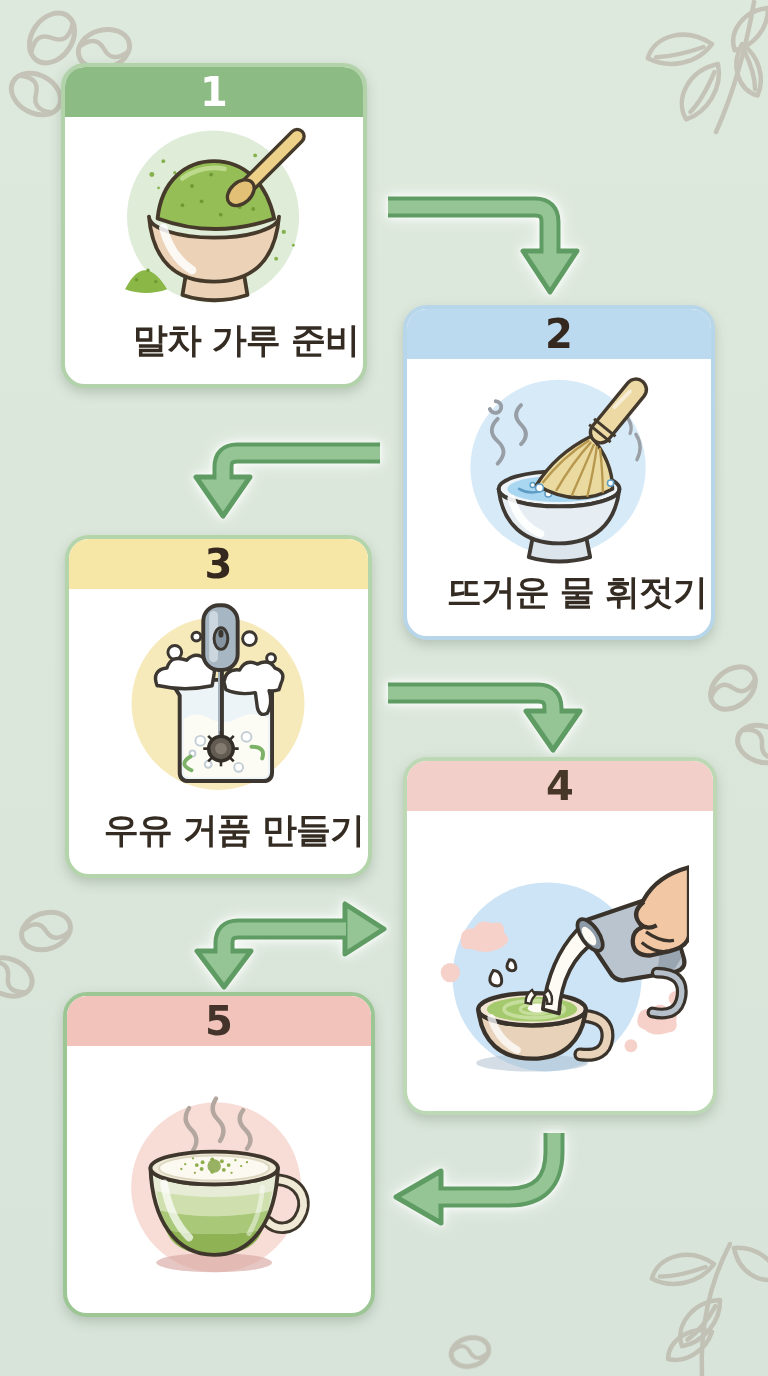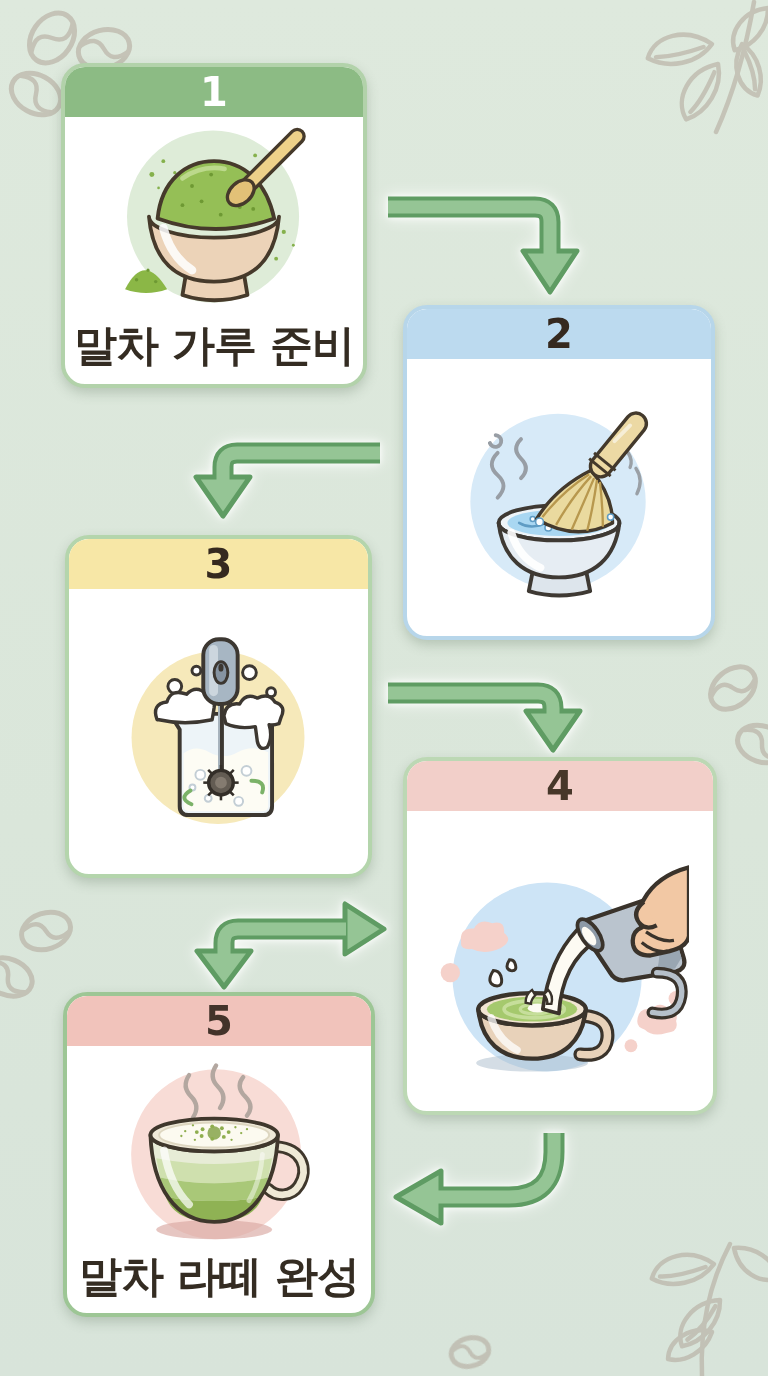--- a/index.html
+++ b/index.html
@@ -13,21 +13,21 @@
   .ao{fill:none;stroke-width:21;stroke-linejoin:round;stroke-linecap:butt;}
   .af{fill:none;stroke-width:13;stroke-linejoin:round;stroke-linecap:butt;}
   .ah{stroke-width:5;stroke-linejoin:round;}
   .card{position:absolute;z-index:2;background:#ffffff;border:4px solid #b2d2aa;border-radius:24px;
         overflow:hidden;display:flex;flex-direction:column;box-sizing:border-box;
         box-shadow:0 5px 12px rgba(96,118,96,.30);}
   .card-header{height:50px;flex:0 0 50px;display:flex;align-items:center;justify-content:center;}
   .step-number{font-size:40px;font-weight:700;line-height:1;color:#35291f;}
   .card-body{flex:1;display:flex;align-items:center;justify-content:center;padding:4px 6px 0;}
   .illus{display:block;}
-  .card-label{flex:0 0 auto;text-align:center;font-size:43px;font-weight:700;color:#342c22;
+  .card-label{flex:0 0 auto;text-align:right;font-size:35px;font-weight:700;color:#342c22;
               letter-spacing:-1px;white-space:nowrap;padding:0 4px 20px;}
 </style>
 </head>
 <body style="background: rgb(220, 231, 219);">
 
 <div class="canvas">
 
   <svg class="layer decor-layer" viewBox="0 0 768 1376">
     <g class="decor" fill="none" stroke="#b4ab9e" stroke-width="5" opacity=".6" stroke-linecap="round" stroke-linejoin="round">
       <g transform="translate(52,38) rotate(-55)">
@@ -225,20 +225,21 @@
           <line x1="151" y1="54" x2="173" y2="72" stroke="#43392c" stroke-width="3"></line>
           <line x1="146" y1="60" x2="168" y2="78" stroke="#43392c" stroke-width="3"></line>
           <line x1="172" y1="42" x2="188" y2="26" stroke="#ffffff" stroke-opacity=".55" stroke-width="4" stroke-linecap="round"></line>
         </g>
         <g fill="#ffffff" stroke="#5f9cc4" stroke-width="1.6">
             <circle cx="95" cy="125" r="4"></circle>
             <circle cx="168" cy="120" r="3.2"></circle>
           </g>
       </svg>
     </div>
+    <div class="card-label">뜨거운 물 휘젓기</div>
   </div>
 
   <div class="card" style="left: 65px; top: 535px; width: 307px; height: 343px; border-color: rgb(180, 213, 172);">
     <div class="card-header" style="background: rgb(247, 231, 166);">
       <span class="step-number" style="color: rgb(53, 41, 31);">3</span>
     </div>
     <div class="card-body">
       <svg class="illus" width="226" height="202" viewBox="0 0 230 205">
         <circle cx="114" cy="106" r="88" fill="#f6e9ba"></circle>
         <g fill="#ffffff" stroke="#3c3731" stroke-width="3">
@@ -278,20 +279,21 @@
           </g>
           <circle cx="117" cy="152" r="12.5" fill="#635c53" stroke="#332e28" stroke-width="3.5"></circle>
           <circle cx="117" cy="152" r="6" fill="#847b70"></circle>
         </g>
         <g stroke="#7bb268" stroke-width="4" fill="none" stroke-linecap="round">
           <path d="M86,160 q-13,8 1,14"></path>
             <path d="M148,150 q15,0 11,12"></path>
         </g>
       </svg>
     </div>
+    <div class="card-label">우유 거품 만들기</div>
   </div>
 
   <div class="card" style="left: 403px; top: 757px; width: 314px; height: 358px; border-color: rgb(188, 216, 180);">
     <div class="card-header" style="background: rgb(242, 207, 201);">
       <span class="step-number" style="color: rgb(71, 55, 41);">4</span>
     </div>
     <div class="card-body">
       <svg class="illus" width="258" height="226" viewBox="0 0 240 210">
         <circle cx="108" cy="118" r="88" fill="#cde4f6"></circle>
         <g fill="#f5d1ca">
@@ -374,16 +376,15 @@
             <circle cx="138" cy="86" r="1.2"></circle>
           <circle cx="128" cy="93" r="1.2"></circle>
             <circle cx="90" cy="93" r="1.2"></circle>
             <circle cx="76" cy="89" r="1.2"></circle>
             <circle cx="144" cy="82" r="1.2"></circle>
         </g>
         <path d="M58,104 Q64,140 84,160" stroke="#ffffff" stroke-opacity=".7" stroke-width="8" fill="none" stroke-linecap="round"></path>
         <path d="M160,108 Q158,136 146,156" stroke="#ffffff" stroke-opacity=".45" stroke-width="5" fill="none" stroke-linecap="round"></path>
       </svg>
     </div>
-    <div class="card-label">말차 라떼 완성</div>
   </div>
 
 </div>
 
 </body></html>

